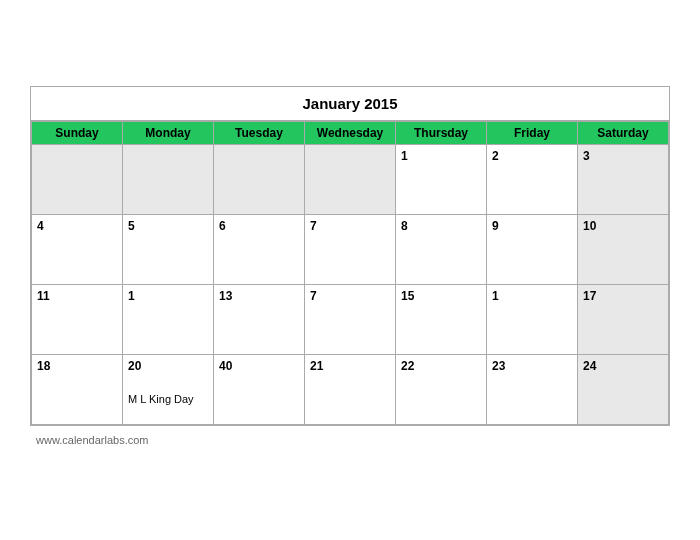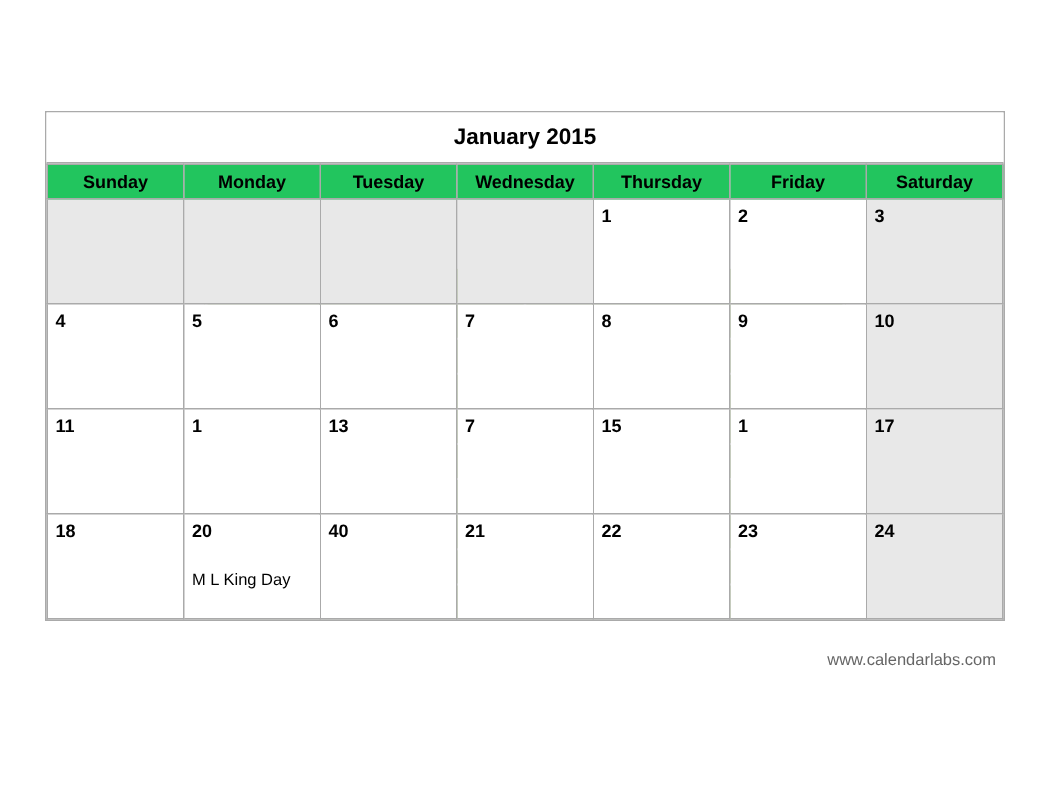--- a/index.html
+++ b/index.html
@@ -78,24 +78,23 @@
       width: 100%;
       height: 100%;
       opacity: 0.35;
     }
     .calendar-table td .day-num,
     .calendar-table td .event-text {
       position: relative;
       z-index: 1;
     }
     .footer {
-      text-align: right;
       font-size: 11px;
       color: #666;
-      padding: 20px 6px;
+      padding: 8px 6px;
       width: 640px;
     }
   </style>
 </head>
 <body>
 
 <div class="calendar-wrapper">
   <div class="calendar-title">January 2015</div>
   <div style="position:relative;">
 

